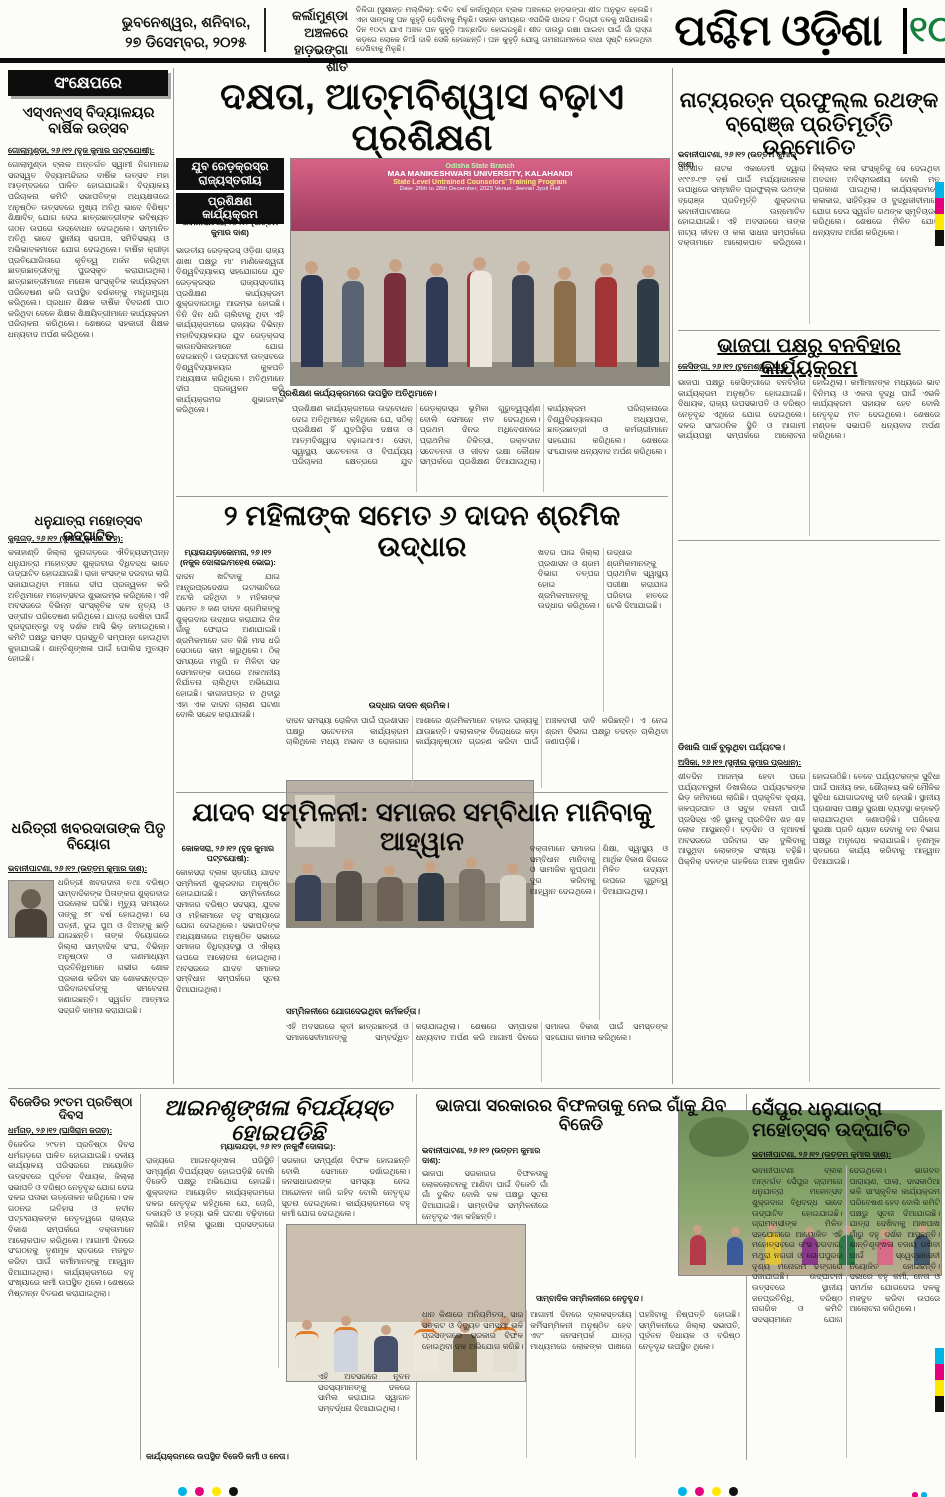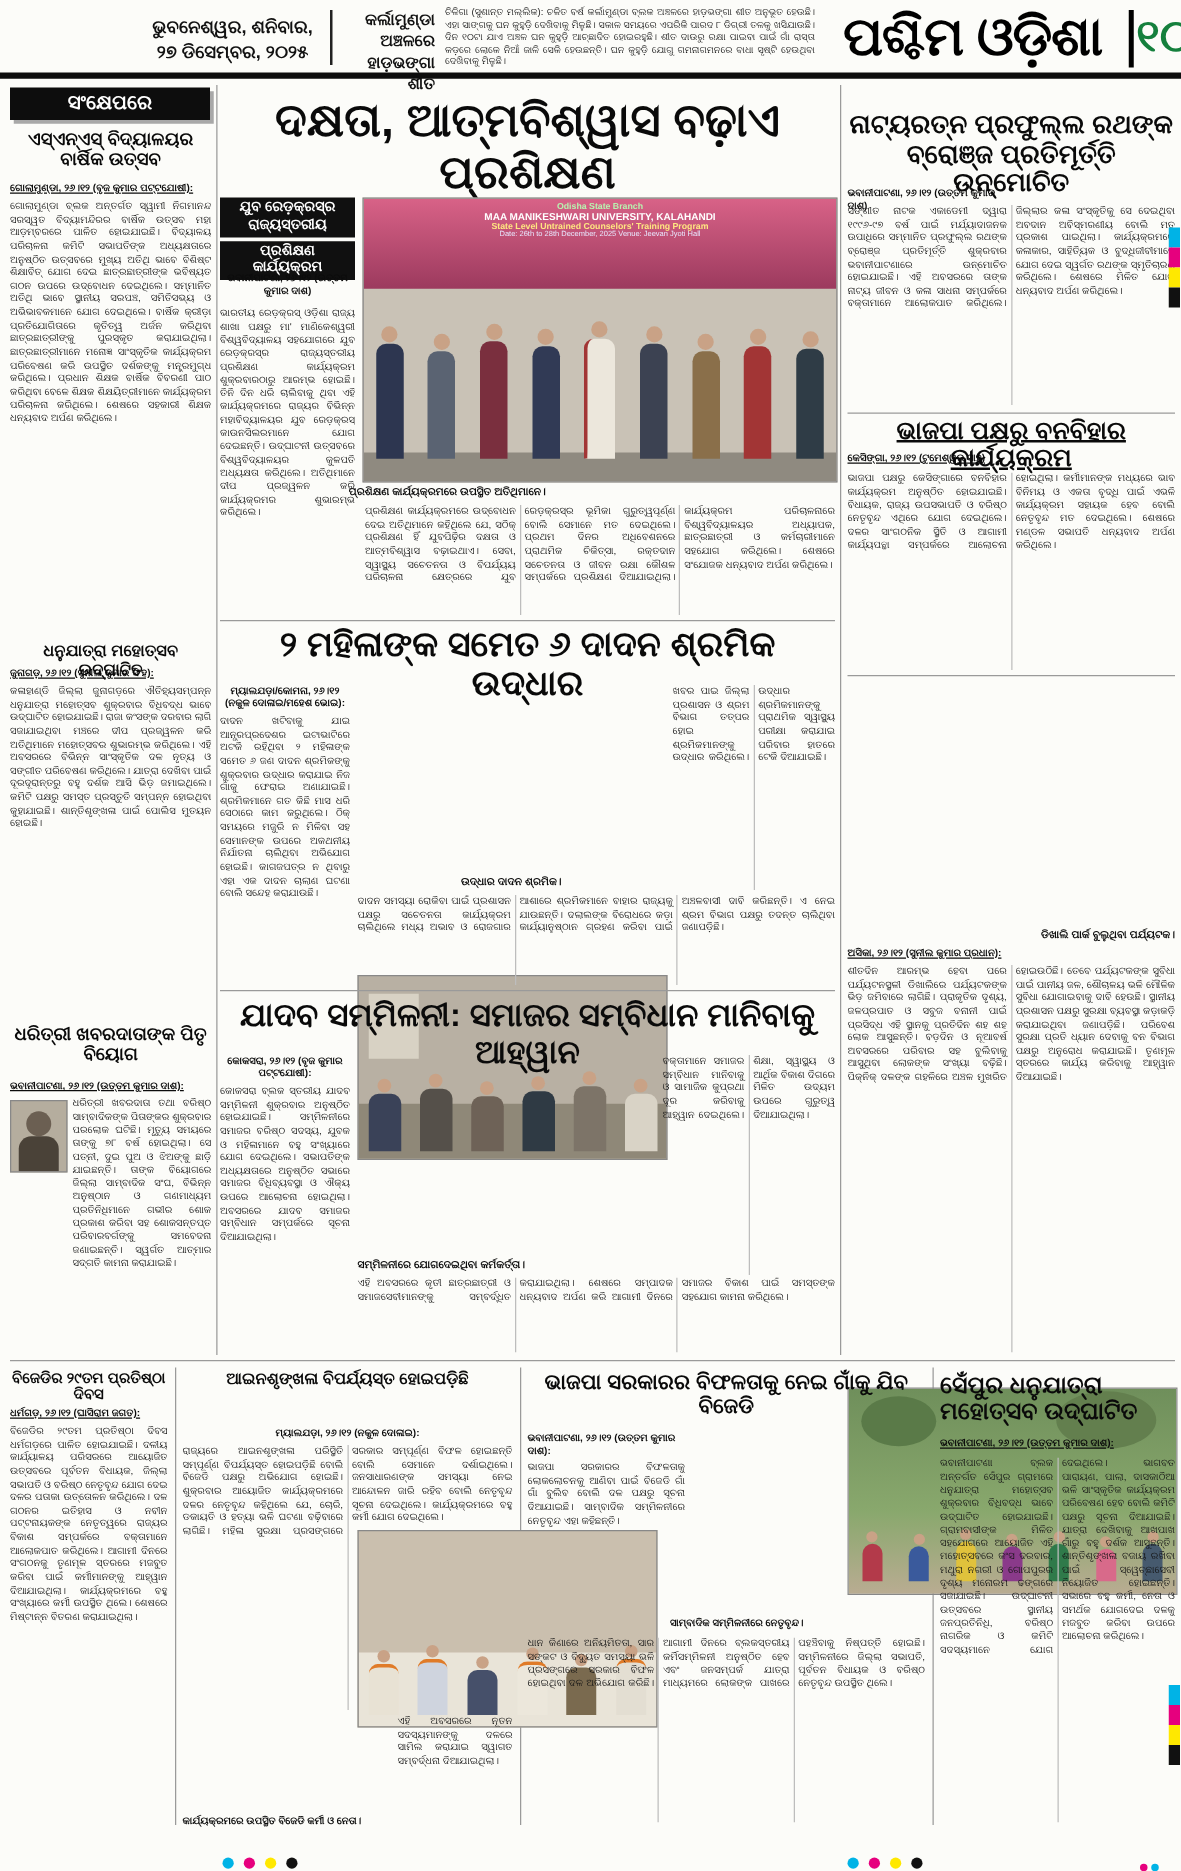--- a/index.html
+++ b/index.html
@@ -282,25 +282,25 @@
       <div class="fig">
           <div class="fhead" style="width:9px;height:9px;"></div>
           <div class="ftorso" style="width:16px;height:26px;background:#d86a8a;"></div>
         </div>
       <div class="fig">
           <div class="fhead" style="width:9px;height:9px;"></div>
           <div class="ftorso" style="width:16px;height:30px;background:#465a6e;"></div>
         </div>
     </div>
   </div>
-  <div class="abs caption" style="left:678px;top:742px;width:262px;text-align:right;">ଡିଖାଲି ପାର୍କ ବୁଲୁଥିବା ପର୍ଯ୍ୟଟକ।</div>
+  <div class="abs caption" style="left:678px;top:742px;width:262px;">ଡିଖାଲି ପାର୍କ ବୁଲୁଥିବା ପର୍ଯ୍ୟଟକ।</div>
   <div class="abs dateline" style="left:678px;top:758px;width:150px;">ଅସିକା, ୨୬।୧୨ (ସୁନୀଲ କୁମାର ପ୍ରଧାନ):</div>
   <div class="abs body cols2" style="left:678px;top:772px;width:262px;height:310px;">ଶୀତଦିନ ଆରମ୍ଭ ହେବା ପରେ ପର୍ଯ୍ୟଟନସ୍ଥଳୀ ଡିଖାଲିରେ ପର୍ଯ୍ୟଟକଙ୍କ ଭିଡ଼ ଜମିବାରେ ଲାଗିଛି। ପ୍ରାକୃତିକ ଦୃଶ୍ୟ, ଜଳପ୍ରପାତ ଓ ସବୁଜ ବନାନୀ ପାଇଁ ପ୍ରସିଦ୍ଧ ଏହି ସ୍ଥାନକୁ ପ୍ରତିଦିନ ଶହ ଶହ ଲୋକ ଆସୁଛନ୍ତି। ବଡ଼ଦିନ ଓ ନୂଆବର୍ଷ ଅବସରରେ ପରିବାର ସହ ବୁଲିବାକୁ ଆସୁଥିବା ଲୋକଙ୍କ ସଂଖ୍ୟା ବଢ଼ିଛି। ପିକ୍‌ନିକ୍ ଦଳଙ୍କ ଗହଳିରେ ଅଞ୍ଚଳ ମୁଖରିତ ହୋଇଉଠିଛି। ତେବେ ପର୍ଯ୍ୟଟକଙ୍କ ସୁବିଧା ପାଇଁ ପାନୀୟ ଜଳ, ଶୌଚାଳୟ ଭଳି ମୌଳିକ ସୁବିଧା ଯୋଗାଇବାକୁ ଦାବି ହେଉଛି। ସ୍ଥାନୀୟ ପ୍ରଶାସନ ପକ୍ଷରୁ ସୁରକ୍ଷା ବ୍ୟବସ୍ଥା କଡ଼ାକଡ଼ି କରାଯାଇଥିବା ଜଣାପଡ଼ିଛି। ପରିବେଶ ସୁରକ୍ଷା ପ୍ରତି ଧ୍ୟାନ ଦେବାକୁ ବନ ବିଭାଗ ପକ୍ଷରୁ ଅନୁରୋଧ କରାଯାଇଛି। ତୃଣମୂଳ ସ୍ତରରେ କାର୍ଯ୍ୟ କରିବାକୁ ଆହ୍ୱାନ ଦିଆଯାଇଛି।</div>
 
-  <div class="abs head" style="left:146px;top:1096px;width:264px;font-size:13px;">ଆଇନଶୃଙ୍ଖଳା ବିପର୍ଯ୍ୟସ୍ତ ହୋଇପଡ଼ିଛି</div>
+  <div class="abs head" style="left:146px;top:1096px;width:264px;font-size:22px;font-style:italic;">ଆଇନଶୃଙ୍ଖଳା ବିପର୍ଯ୍ୟସ୍ତ ହୋଇପଡ଼ିଛି</div>
   <div class="abs dateline" style="left:146px;top:1142px;width:264px;text-align:center;text-decoration:none;">ମ୍ୟାଲଯଡ଼ା, ୨୬।୧୨ (ନକୁଳ ଦୋଳାଇ):</div>
   <div class="abs body cols2" style="left:146px;top:1156px;width:264px;height:212px;">ରାଜ୍ୟରେ ଆଇନଶୃଙ୍ଖଳା ପରିସ୍ଥିତି ସମ୍ପୂର୍ଣ୍ଣ ବିପର୍ଯ୍ୟସ୍ତ ହୋଇପଡ଼ିଛି ବୋଲି ବିଜେଡି ପକ୍ଷରୁ ଅଭିଯୋଗ ହୋଇଛି। ଶୁକ୍ରବାର ଆୟୋଜିତ କାର୍ଯ୍ୟକ୍ରମରେ ଦଳର ନେତୃବୃନ୍ଦ କହିଥିଲେ ଯେ, ଚୋରି, ଡକାୟତି ଓ ହତ୍ୟା ଭଳି ଘଟଣା ବଢ଼ିବାରେ ଲାଗିଛି। ମହିଳା ସୁରକ୍ଷା ପ୍ରସଙ୍ଗରେ ସରକାର ସମ୍ପୂର୍ଣ୍ଣ ବିଫଳ ହୋଇଛନ୍ତି ବୋଲି ସେମାନେ ଦର୍ଶାଇଥିଲେ। ଜନସାଧାରଣଙ୍କ ସମସ୍ୟା ନେଇ ଆନ୍ଦୋଳନ ଜାରି ରହିବ ବୋଲି ନେତୃବୃନ୍ଦ ସୂଚନା ଦେଇଥିଲେ। କାର୍ଯ୍ୟକ୍ରମରେ ବହୁ କର୍ମୀ ଯୋଗ ଦେଇଥିଲେ।</div>
 
   <div class="abs body" style="left:318px;top:1372px;width:92px;height:78px;">ଏହି ଅବସରରେ ନୂତନ ସଦସ୍ୟମାନଙ୍କୁ ଦଳରେ ସାମିଲ କରାଯାଇ ସ୍ୱାଗତ ସମ୍ବର୍ଦ୍ଧନା ଦିଆଯାଇଥିଲା।</div>
   <div class="abs caption" style="left:146px;top:1452px;width:264px;font-size:8px;">କାର୍ଯ୍ୟକ୍ରମରେ ଉପସ୍ଥିତ ବିଜେଡି କର୍ମୀ ଓ ନେତା।</div>
 
   <div class="abs head" style="left:422px;top:1096px;width:318px;font-size:17px;">ଭାଜପା ସରକାରର ବିଫଳତାକୁ ନେଇ ଗାଁକୁ ଯିବ ବିଜେଡି</div>
   <div class="abs" style="left:422px;top:1146px;width:126px;height:150px;">
     <div class="dateline" style="text-decoration:none;">ଭବାନୀପାଟଣା, ୨୬।୧୨ (ଉତ୍ତମ କୁମାର ଦାଶ):</div>
     <div class="body" style="margin-top:3px;height:128px;">ଭାଜପା ସରକାରର ବିଫଳତାକୁ ଲୋକଲୋଚନକୁ ଆଣିବା ପାଇଁ ବିଜେଡି ଗାଁ ଗାଁ ବୁଲିବ ବୋଲି ଦଳ ପକ୍ଷରୁ ସୂଚନା ଦିଆଯାଇଛି। ସାମ୍ବାଦିକ ସମ୍ମିଳନୀରେ ନେତୃବୃନ୍ଦ ଏହା କହିଛନ୍ତି।</div>

